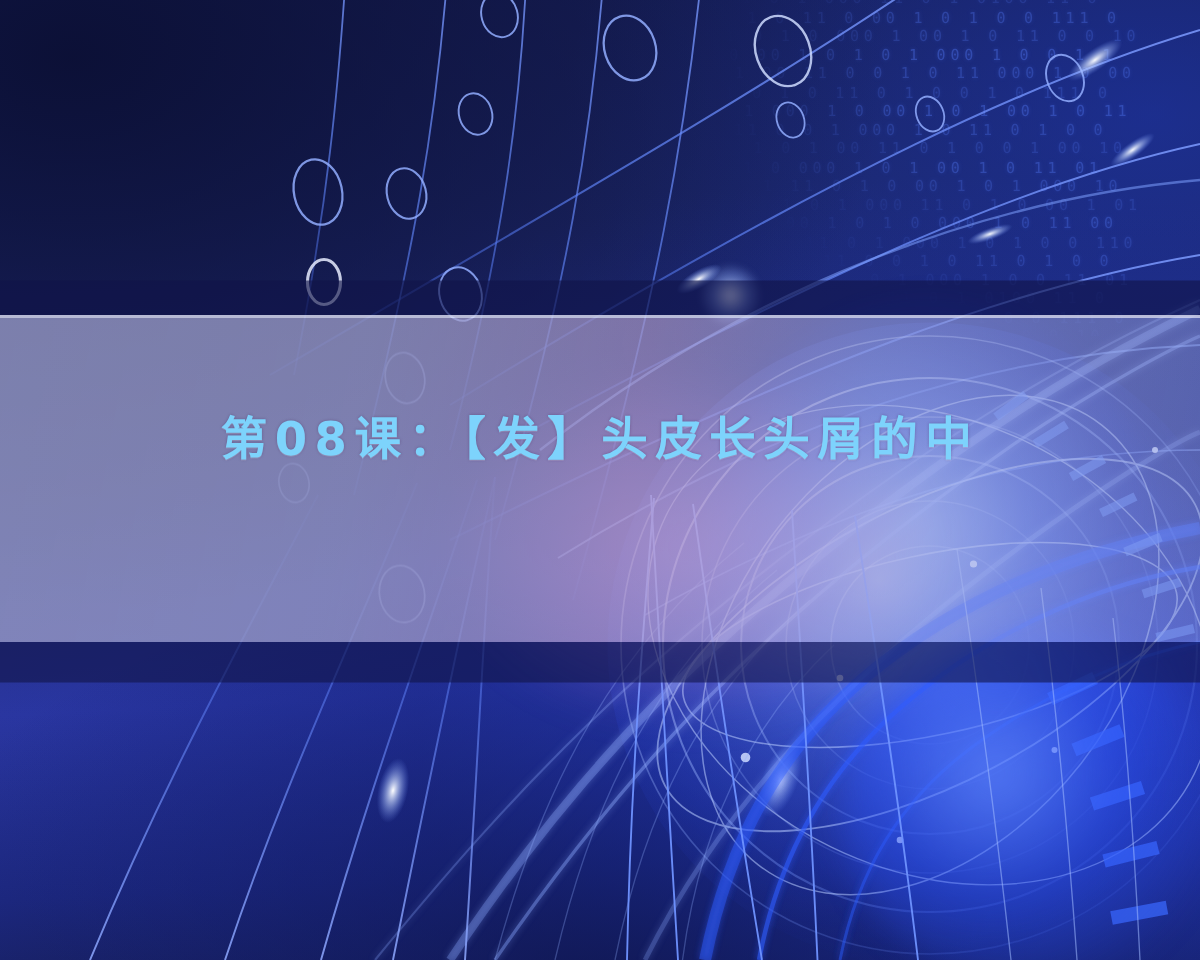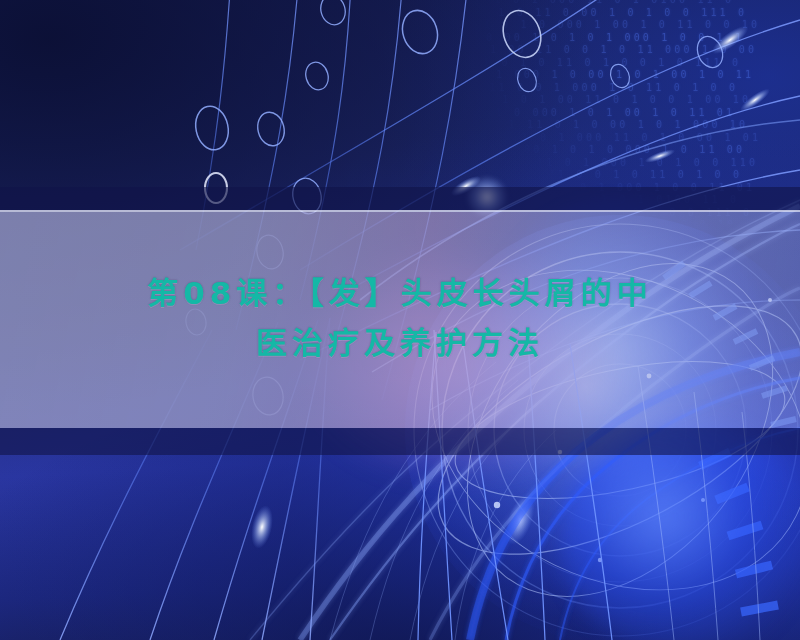--- a/index.html
+++ b/index.html
@@ -142,21 +142,21 @@
     z-index: 40;
     pointer-events: none;
   }
   .title-line {
     display: block;
     font-family: "DejaVu Sans", "Liberation Sans", sans-serif;
     font-weight: bold;
     font-size: 31px;
     line-height: 50px;
     letter-spacing: 5px;
-    color: #14b8a6;
+    color: #7dd3fc;
     text-shadow:
       0 1px 0 rgba(255,255,255,0.18),
       0 0 2px rgba(60,20,70,0.35);
     white-space: nowrap;
   }
 </style>
 </head>
 <body>
 
 <div class="stage">
@@ -378,16 +378,15 @@
 
   <div class="panel-wrap">
     <div class="band-top"></div>
     <div class="band-top-line"></div>
     <div class="panel"></div>
     <div class="band-bottom"></div>
   </div>
 
   <div class="title-block">
     <span class="title-line">第08课：【发】头皮长头屑的中</span>
-    <span class="title-line">医治疗及养护方法</span>
   </div>
 
 </div>
 
 </body></html>

